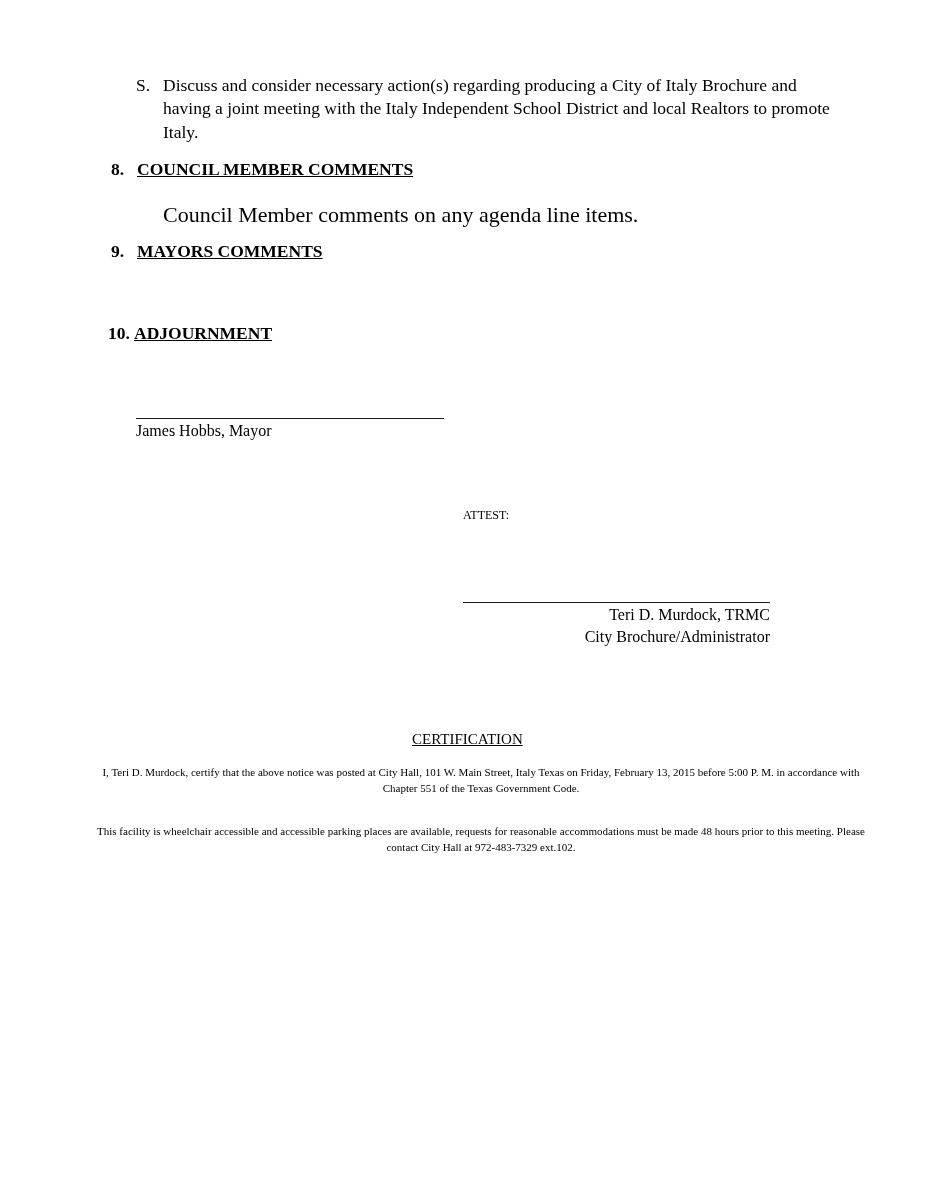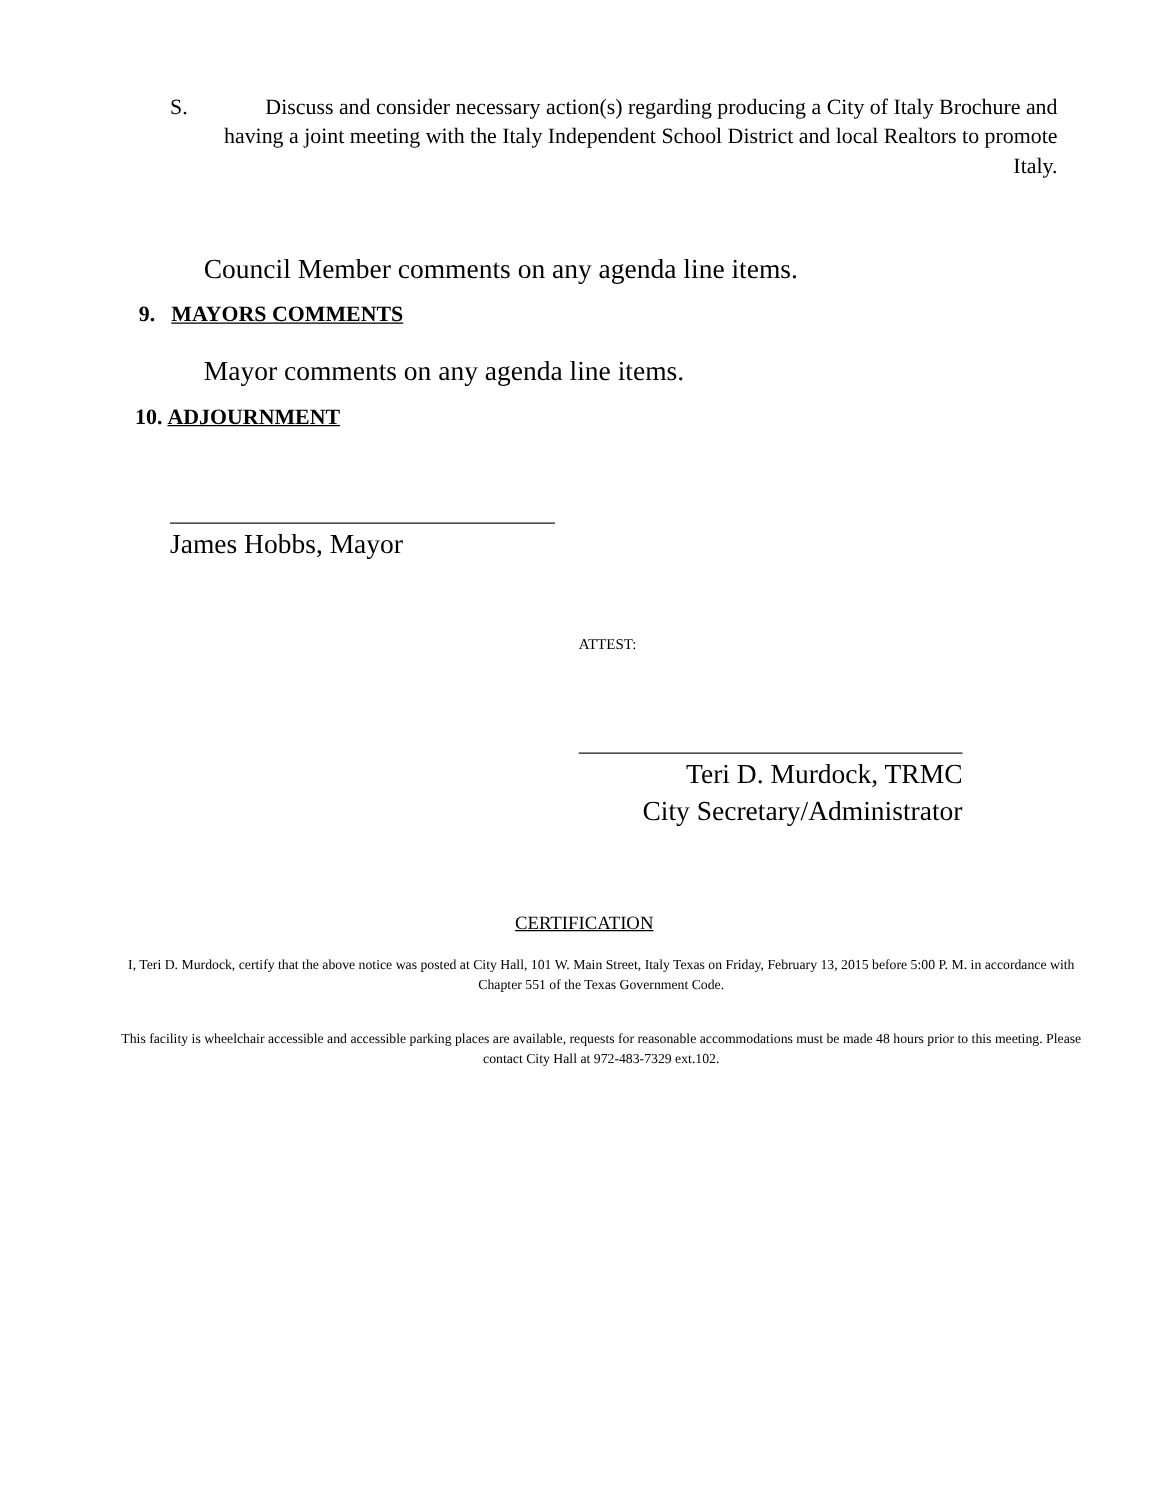--- a/index.html
+++ b/index.html
@@ -32,21 +32,20 @@
   }
   .sub-item .sub-letter {
     position: absolute;
     left: 0;
     top: 0;
     width: 24px;
   }
   .sub-item .sub-text {
     display: block;
     margin-left: 27px;
-    text-align: right;
   }
 
   
   .num-heading {
     position: absolute;
     font-size: 17.5px;
     font-weight: bold;
     white-space: nowrap;
   }
   .num-heading .num {
@@ -71,21 +70,21 @@
   .sig-block {
     position: absolute;
   }
   .sig-rule {
     border-top: 1.6px solid #1a1a1a;
     height: 0;
     font-size: 0;
     line-height: 0;
   }
   .sig-name {
-    font-size: 22px;
+    font-size: 16px;
     line-height: 1.28;
     white-space: nowrap;
     padding-top: 2px;
   }
   .attest-label {
     position: absolute;
     font-size: 12px;
     white-space: nowrap;
   }
 
@@ -108,42 +107,44 @@
 </head>
 <body>
 
 <div class="page">
 
   <div class="sub-item">
     <span class="sub-letter">S.</span>
     <span class="sub-text">Discuss and consider necessary action(s) regarding producing a City of Italy Brochure and having a joint meeting with the Italy Independent School District and local Realtors to promote Italy.</span>
   </div>
 
+  <div class="num-heading" style="left:111px; top:159px;">
+    <span class="num">8.</span><span class="htext">COUNCIL MEMBER COMMENTS</span>
+  </div>
   <div class="body-line" style="top:200px;">Council Member comments on any agenda line items.</div>
 
   <div class="num-heading" style="left:111px; top:241px;">
     <span class="num">9.</span><span class="htext">MAYORS COMMENTS</span>
   </div>
-  <div class="body-line" style="top:282px;">Mayor comments on any agenda line items.</div>
 
   <div class="num-heading" style="left:108px; top:323px;">
     <span class="num">10.</span><span class="htext">ADJOURNMENT</span>
   </div>
 
   <div class="sig-block" style="left:136px; top:418px; width:308px;">
     <div class="sig-rule"></div>
     <div class="sig-name">James Hobbs, Mayor</div>
   </div>
 
   <div class="attest-label" style="left:463px; top:508px;">ATTEST:</div>
 
   <div class="sig-block" style="left:463px; top:602px; width:307px;text-align:right;">
     <div class="sig-rule"></div>
     <div class="sig-name">Teri D. Murdock, TRMC</div>
-    <div class="sig-name">City Secretary/Administrator</div>
+    <div class="sig-name">City Brochure/Administrator</div>
   </div>
 
   <div class="cert-heading" style="left:412px; top:731px;">CERTIFICATION</div>
 
   <div class="cert-para" style="top:765px;">I, Teri D. Murdock, certify that the above notice was posted at City Hall, 101 W. Main Street, Italy Texas on Friday, February 13, 2015 before 5:00 P. M. in accordance with Chapter 551 of the Texas Government Code.</div>
 
   <div class="cert-para" style="top:824px;">This facility is wheelchair accessible and accessible parking places are available, requests for reasonable accommodations must be made 48 hours prior to this meeting.  Please contact City Hall at 972-483-7329 ext.102.</div>
 
 </div>
 

